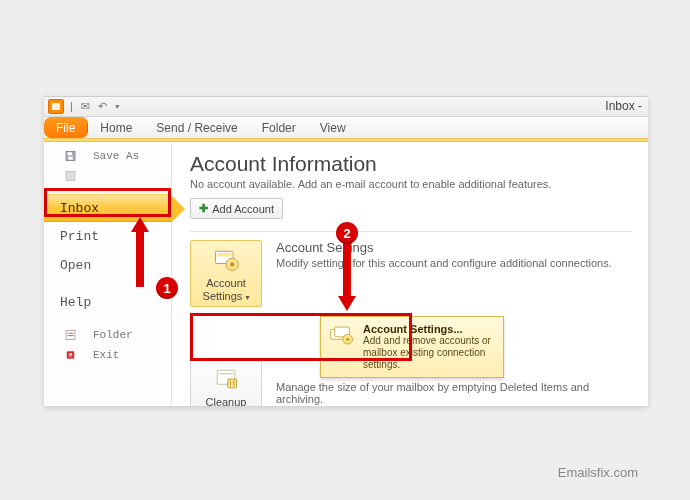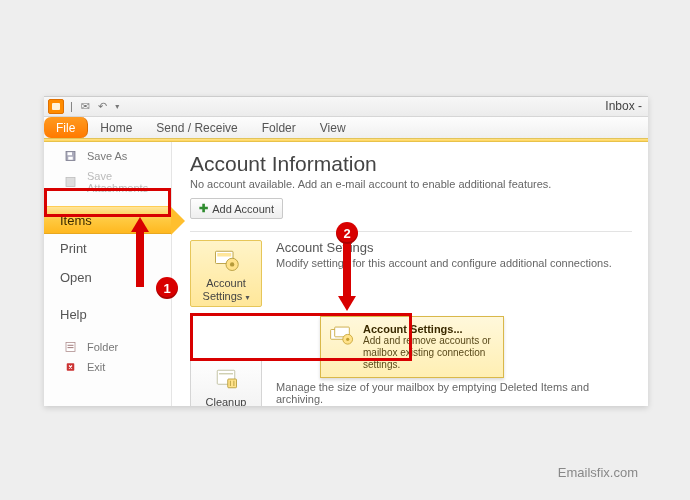--- a/index.html
+++ b/index.html
@@ -91,25 +91,26 @@
   .side {
     width: 128px;
     background: #fdfdfd;
     border-right: 1px solid #e5e5e5;
     padding-top: 4px;
     position: relative;
   }
   .sitem {
     display: flex;
     align-items: center;
-    gap: 10px;
+    gap: 16px;
     padding: 4px 10px 4px 20px;
     font-size: 12px;
     color: #777;
     cursor: pointer;
+    font-family: Liberation Mono, monospace;
   }
   .sitem.small { font-size: 11px; }
   .sitem .micn { width: 13px; height: 12px; display:inline-block; flex-shrink:0; }
   .side .sep { height: 8px; }
   .sitem.big { padding: 7px 10px 7px 16px; font-size: 13px; color:#555; }
   .sitem.info {
     background: linear-gradient(#ffe59a,#ffc940 50%,#ffb81f);
     color: #3a2a00;
     border-top: 1px solid #ffcd55;
     border-bottom: 1px solid #e8a820;
@@ -293,25 +294,24 @@
             </svg>
         </span>
         <span>Save As</span>
       </div>
       <div class="sitem small" style="color:#bbb;">
         <span class="micn">
           <svg viewBox="0 0 16 16" width="13" height="12">
               <rect x="2" y="2" width="12" height="12" fill="#ddd" stroke="#bbb"></rect>
             </svg>
         </span>
-        <span>Save Attachments</span>
       </div>
       <div class="sep"></div>
       <div class="sitem big info">
-        <span>Items</span>
+        <span>Inbox</span>
       </div>
       <div class="sitem big">
         <span>Print</span>
       </div>
       <div class="sitem big">
         <span>Open</span>
       </div>
       <div class="sep"></div>
       <div class="sitem big">
         <span>Help</span>

